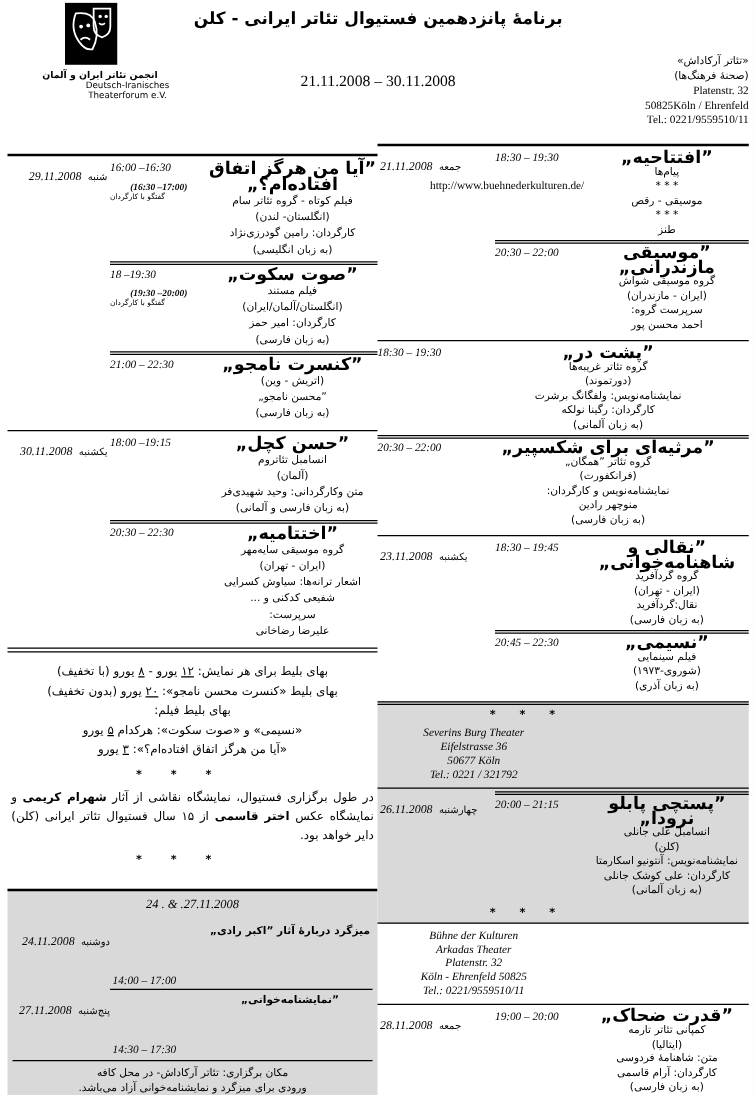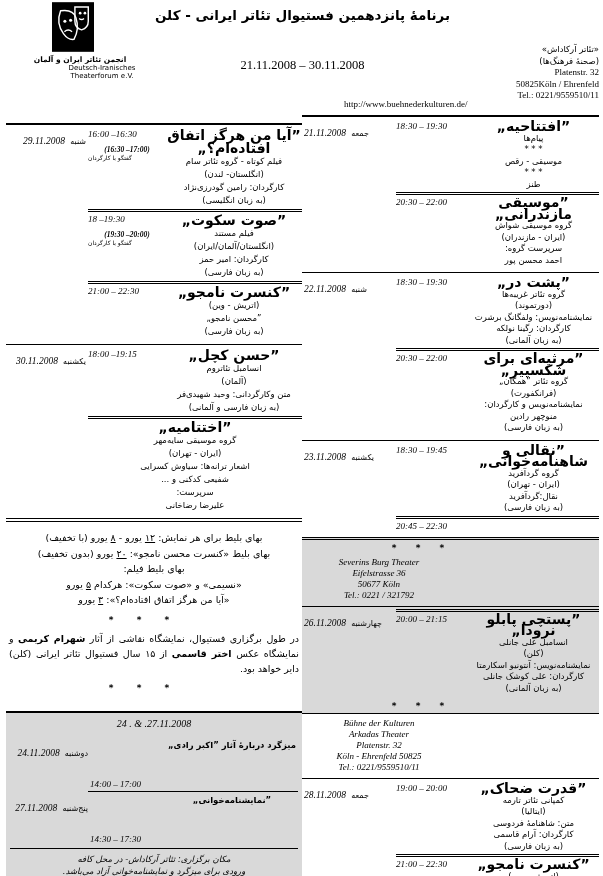--- a/index.html
+++ b/index.html
@@ -60,21 +60,21 @@
   .rtbox{background:#d9d9d9;border-top:2px solid #000;border-bottom:2px solid #000;
          padding:4px 4px 5px 4px;margin-top:18px;}
   .rt-title{font-weight:bold;font-size:11.5px;text-align:center;direction:rtl;}
   .rt-sub{font-family:"Liberation Serif",serif;font-style:italic;font-size:10px;text-align:center;margin:1px 0 8px 0;}
   .rt-row{display:flex;padding:2px 0;}
   .rt-row .datecell{width:78px;}
   .rt-row .timecell{width:76px;margin-top:40px;}
   .rt-row .titlecell{font-weight:bold;font-size:8.5px;}
   .rt-sep{border-top:1px solid #000;margin-left:78px;}
   .rt-sep2{border-top:1.5px solid #000;margin-top:2px;}
-  .rt-notes{font-size:8.5px;line-height:12.5px;text-align:center;direction:rtl;margin-top:4px;font-style:italic;}
+  .rt-notes{font-size:8.5px;line-height:12.5px;text-align:center;direction:rtl;margin-top:4px;}
   .notice{font-weight:bold;font-size:12.5px;text-align:center;direction:rtl;margin-top:13px;}
   .bottom{display:flex;justify-content:space-between;margin-top:16px;}
   .contact{font-family:"Liberation Serif",serif;font-style:italic;font-weight:bold;
            font-size:9.5px;line-height:13.5px;padding-top:6px;}
   .logos{width:152px;display:flex;flex-direction:column;gap:12px;align-items:flex-end;}
   .skbanner{display:flex;height:25px;width:148px;background:#d6001c;align-items:stretch;}
   .sk-emblem{width:25px;background:#fff;display:flex;align-items:center;justify-content:center;}
   .sk-label{color:#fff;font-weight:bold;font-size:13px;line-height:25px;padding:0 6px;flex:1;}
   .sk-spires{display:flex;align-items:flex-end;padding-right:2px;}
 </style>
@@ -108,21 +108,21 @@
     <div class="l1">برنامهٔ پانزدهمین فستیوال تئاتر ایرانی - کلن</div>
   </div>
   <div class="abs date-range">21.11.2008 – 30.11.2008</div>
   <div class="abs venue">
     <div class="fa">«تئاتر آرکاداش»</div>
     <div class="fa">(صحنهٔ فرهنگ‌ها)</div>
     <div class="lat">Platenstr. 32</div>
     <div class="lat">50825Köln / Ehrenfeld</div>
     <div class="lat">Tel.: 0221/9559510/11</div>
   </div>
-  <a class="abs website" href="#" style="color:#000;text-decoration:none;">http://www.buehnederkulturen.de/</a>
+  <a class="abs website" href="#" style="color:#000;text-decoration:none;margin-top:44px;">http://www.buehnederkulturen.de/</a>
 
   <div class="lcol">
     <div class="sched endline" id="left-sched">
         <div class="day">
           <div class="datecell"><span class="weekday">شنبه</span> <span class="date">29.11.2008</span></div>
           <div class="shows">
             <div class="show">
               <div class="timecell">
                 <div class="time">16:00 –16:30</div>
                 <div class="note-time">(16:30 –17:00)</div>
@@ -176,20 +176,23 @@
               <div class="titlecell">
                 <div class="show-title">”حسن کچل„</div>
                 <div class="show-line">انسامبل تئاتروم</div>
                 <div class="show-line">(آلمان)</div>
                 <div class="show-line">متن وکارگردانی: وحید شهیدی‌فر</div>
                 <div class="show-line">(به زبان فارسی و آلمانی)</div>
               </div>
             </div>
             <div class="show-sep"></div>
             <div class="show">
+              <div class="timecell">
+                <div class="time">20:30 – 22:30</div>
+              </div>
               <div class="titlecell">
                 <div class="show-title">”اختتامیه„</div>
                 <div class="show-line">گروه موسیقی سایه‌مهر</div>
                 <div class="show-line">(ایران - تهران)</div>
                 <div class="show-line">اشعار ترانه‌ها: سیاوش کسرایی</div>
                 <div class="show-line">شفیعی کدکنی و ...</div>
                 <div class="show-line">سرپرست:</div>
                 <div class="show-line">علیرضا رضاخانی</div>
               </div>
             </div>
@@ -287,21 +290,20 @@
                 <div class="show-line">گروه موسیقی شواش</div>
                 <div class="show-line">(ایران - مازندران)</div>
                 <div class="show-line">سرپرست گروه:</div>
                 <div class="show-line">احمد محسن پور</div>
               </div>
             </div>
           </div>
         </div>
         <div class="day-sep"></div>
         <div class="day">
-          <div class="datecell"><span class="weekday">شنبه</span> <span class="date">22.11.2008</span></div>
           <div class="shows">
             <div class="show">
               <div class="timecell">
                 <div class="time">18:30 – 19:30</div>
               </div>
               <div class="titlecell">
                 <div class="show-title">”پشت در„</div>
                 <div class="show-line">گروه تئاتر غریبه‌ها</div>
                 <div class="show-line">(دورتموند)</div>
                 <div class="show-line">نمایشنامه‌نویس: ولفگانگ برشرت</div>
@@ -338,20 +340,26 @@
                 <div class="show-line">گروه گردآفرید</div>
                 <div class="show-line">(ایران - تهران)</div>
                 <div class="show-line">نقال:گردآفرید</div>
                 <div class="show-line">(به زبان فارسی)</div>
               </div>
             </div>
             <div class="show-sep"></div>
             <div class="show">
               <div class="timecell">
                 <div class="time">20:45 – 22:30</div>
+              </div>
+              <div class="titlecell">
+                <div class="show-title">”نسیمی„</div>
+                <div class="show-line">فیلم سینمایی</div>
+                <div class="show-line">(شوروی-۱۹۷۳)</div>
+                <div class="show-line">(به زبان آذری)</div>
               </div>
             </div>
           </div>
         </div>
         <div class="grayband">
           <div class="stars">*  *  *</div>
           <div class="addr">
             <div>Severins Burg Theater</div>
             <div>Eifelstrasse 36</div>
             <div>50677 Köln</div>

